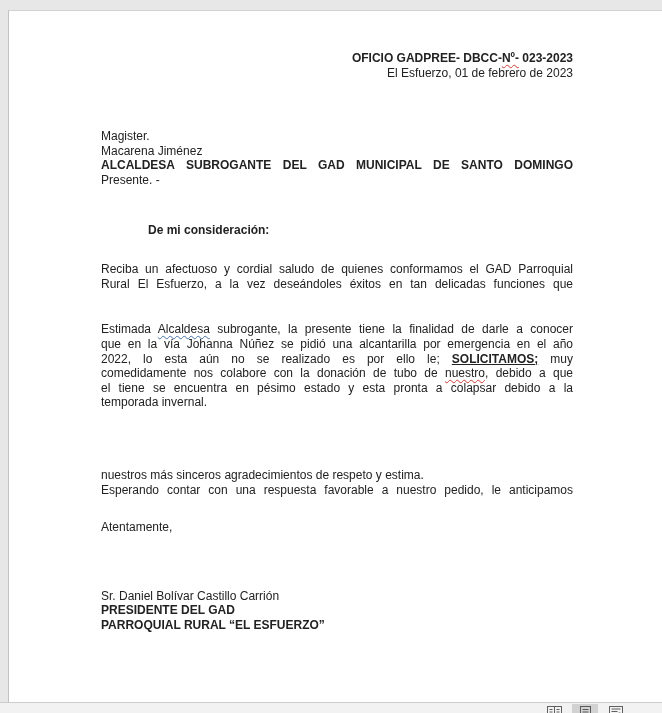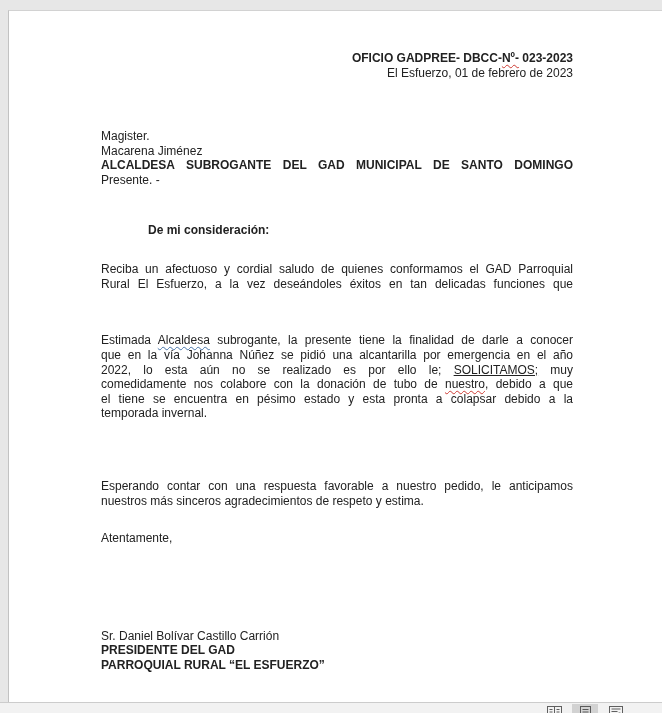--- a/index.html
+++ b/index.html
@@ -41,35 +41,35 @@
     text-decoration-thickness: 1px;
     text-underline-offset: 2px;
   }
   .wavy-blue {
     text-decoration: underline;
     text-decoration-style: wavy;
     text-decoration-color: #4472a8;
     text-decoration-thickness: 1px;
     text-underline-offset: 2px;
   }
-  .bu { font-weight: normal; text-decoration: underline; margin-top: 14px; }
+  .bu { font-weight: bold; text-decoration: underline; margin-top: 14px; }
   .addressee { margin-bottom: 35px; }
   .addressee-title {
     font-weight: bold;
     text-align: justify;
     text-align-last: justify;
   }
   .greeting { font-weight: bold; margin-bottom: 25px; padding-left: 47px; }
   .paragraph { }
-  .para-1 { margin-bottom: 42px; }
+  .para-1 { margin-bottom: 31px; }
   .para-2 { margin-bottom: 58px; }
   .para-3 { margin-bottom: 23px; }
   .line { white-space: normal; }
   .line.j { text-align: justify; text-align-last: justify; }
-  .closing { margin-bottom: 83px; }
+  .closing { margin-bottom: 54px; }
   .signature-line2, .signature-line3 { font-weight: bold; }
   .status-bar {
     position: absolute;
     left: 0;
     top: 702px;
     width: 662px;
     height: 11px;
     background: #f2f2f2;
     border-top: 1px solid #cccccc;
     box-sizing: border-box;
@@ -131,22 +131,22 @@
       </div>
     <div class="paragraph para-2">
         <div class="line j"><span>Estimada </span><span class="wavy-blue">Alcaldesa</span><span> subrogante, la presente tiene la finalidad de darle a conocer</span></div>
         <div class="line j"><span>que en la vía Johanna Núñez se pidió una alcantarilla por emergencia en el año</span></div>
         <div class="line j"><span>2022, lo esta aún no se realizado es por ello le; </span><span class="bu">SOLICITAMOS;</span><span> muy</span></div>
         <div class="line j"><span>comedidamente nos colabore con la donación de tubo de </span><span class="wavy-red">nuestro</span><span>, debido a que</span></div>
         <div class="line j"><span>el tiene se encuentra en pésimo estado y esta pronta a colapsar debido a la</span></div>
         <div class="line"><span>temporada invernal.</span></div>
       </div>
     <div class="paragraph para-3">
+        <div class="line"><span>nuestros más sinceros agradecimientos de respeto y estima.</span></div>
         <div class="line j"><span>Esperando contar con una respuesta favorable a nuestro pedido, le anticipamos</span></div>
-        <div class="line"><span>nuestros más sinceros agradecimientos de respeto y estima.</span></div>
       </div>
 
     <div class="closing">Atentamente,</div>
 
     <div class="signature">
       <div>Sr. Daniel Bolívar Castillo Carrión</div>
       <div class="signature-line2">PRESIDENTE DEL GAD</div>
       <div class="signature-line3">PARROQUIAL RURAL “EL ESFUERZO”</div>
     </div>
 

